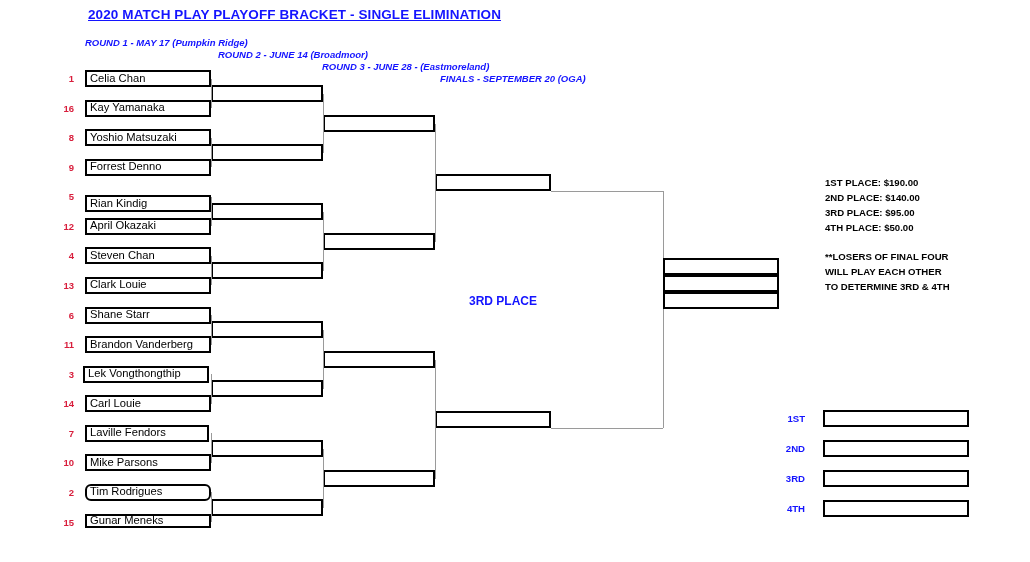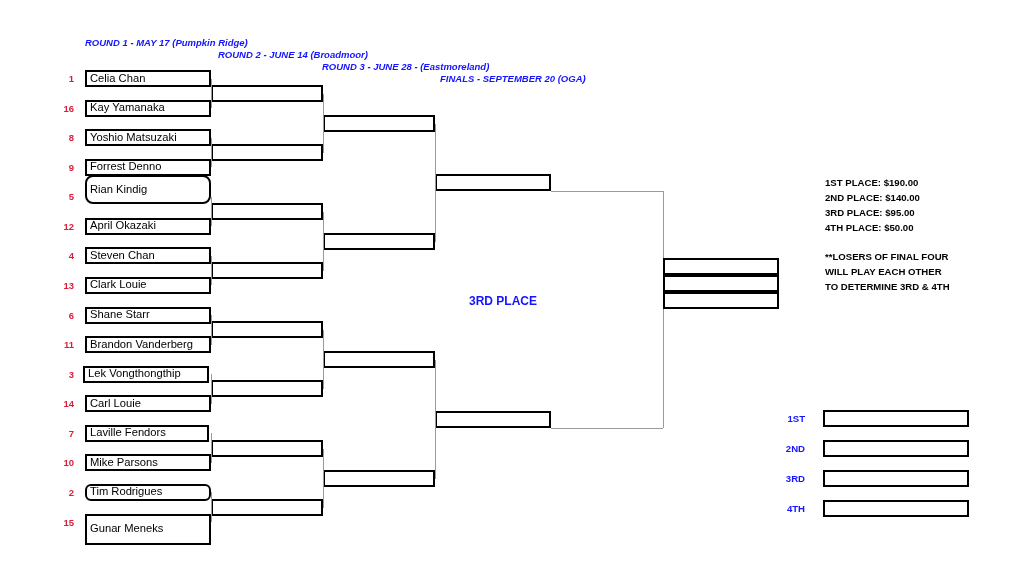--- a/index.html
+++ b/index.html
@@ -114,20 +114,21 @@
     font-size: 9.6px;
     font-weight: bold;
     color: #1414ff;
   }
 </style>
 </head>
 <body>
 
 <div id="root">
 
+  <div class="title">2020 MATCH PLAY PLAYOFF BRACKET - SINGLE ELIMINATION</div>
 
   <div class="round-label rl1">ROUND 1 - MAY 17 (Pumpkin Ridge)</div>
   <div class="round-label rl2">ROUND 2 - JUNE 14 (Broadmoor)</div>
   <div class="round-label rl3">ROUND 3 - JUNE 28 - (Eastmoreland)</div>
   <div class="round-label rl4">FINALS - SEPTEMBER 20 (OGA)</div>
 
   <div id="layer-r1">
       <div class="seed" style="left: 48px; top: 73px;">1</div>
       <div class="bbox" style="left: 85px; top: 70px; width: 126px; height: 17px;">
         <span class="nm">Celia Chan</span>
@@ -138,21 +139,21 @@
       </div>
       <div class="seed" style="left: 48px; top: 132.14px;">8</div>
       <div class="bbox" style="left: 85px; top: 129.14px; width: 126px; height: 17px;">
         <span class="nm">Yoshio Matsuzaki</span>
       </div>
       <div class="seed" style="left: 48px; top: 161.71px;">9</div>
       <div class="bbox" style="left: 85px; top: 158.71px; width: 126px; height: 17px;">
         <span class="nm">Forrest Denno</span>
       </div>
       <div class="seed" style="left: 48px; top: 191.28px;">5</div>
-      <div class="bbox" style="left: 85px; top: 175px; width: 126px; height: 29px; border-radius: 8px;">
+      <div class="bbox" style="left: 85px; top: 195px; width: 126px; height: 17px;">
         <span class="nm">Rian Kindig</span>
       </div>
       <div class="seed" style="left: 48px; top: 220.85px;">12</div>
       <div class="bbox" style="left: 85px; top: 217.85px; width: 126px; height: 17px;">
         <span class="nm">April Okazaki</span>
       </div>
       <div class="seed" style="left: 48px; top: 250.42px;">4</div>
       <div class="bbox" style="left: 85px; top: 247.42px; width: 126px; height: 17px;">
         <span class="nm">Steven Chan</span>
       </div>
@@ -182,21 +183,21 @@
       </div>
       <div class="seed" style="left: 48px; top: 457.41px;">10</div>
       <div class="bbox" style="left: 85px; top: 454.41px; width: 126px; height: 17px;">
         <span class="nm">Mike Parsons</span>
       </div>
       <div class="seed" style="left: 48px; top: 486.98px;">2</div>
       <div class="bbox" style="left: 85px; top: 483.98px; width: 126px; height: 17px; border-radius: 6px;">
         <span class="nm">Tim Rodrigues</span>
       </div>
       <div class="seed" style="left: 48px; top: 516.55px;">15</div>
-      <div class="bbox" style="left: 85px; top: 513.55px; width: 126px; height: 31px;">
+      <div class="bbox" style="left: 85px; top: 513.55px; width: 126px; height: 14px;">
         <span class="nm">Gunar Meneks</span>
       </div>
     </div>
   <div id="layer-r2">
       <div class="bbox" style="left: 211px; top: 85px; width: 112px; height: 17px;">
         <span class="nm"></span>
       </div>
       <div class="bbox" style="left: 211px; top: 144px; width: 112px; height: 17px;">
         <span class="nm"></span>
       </div>

